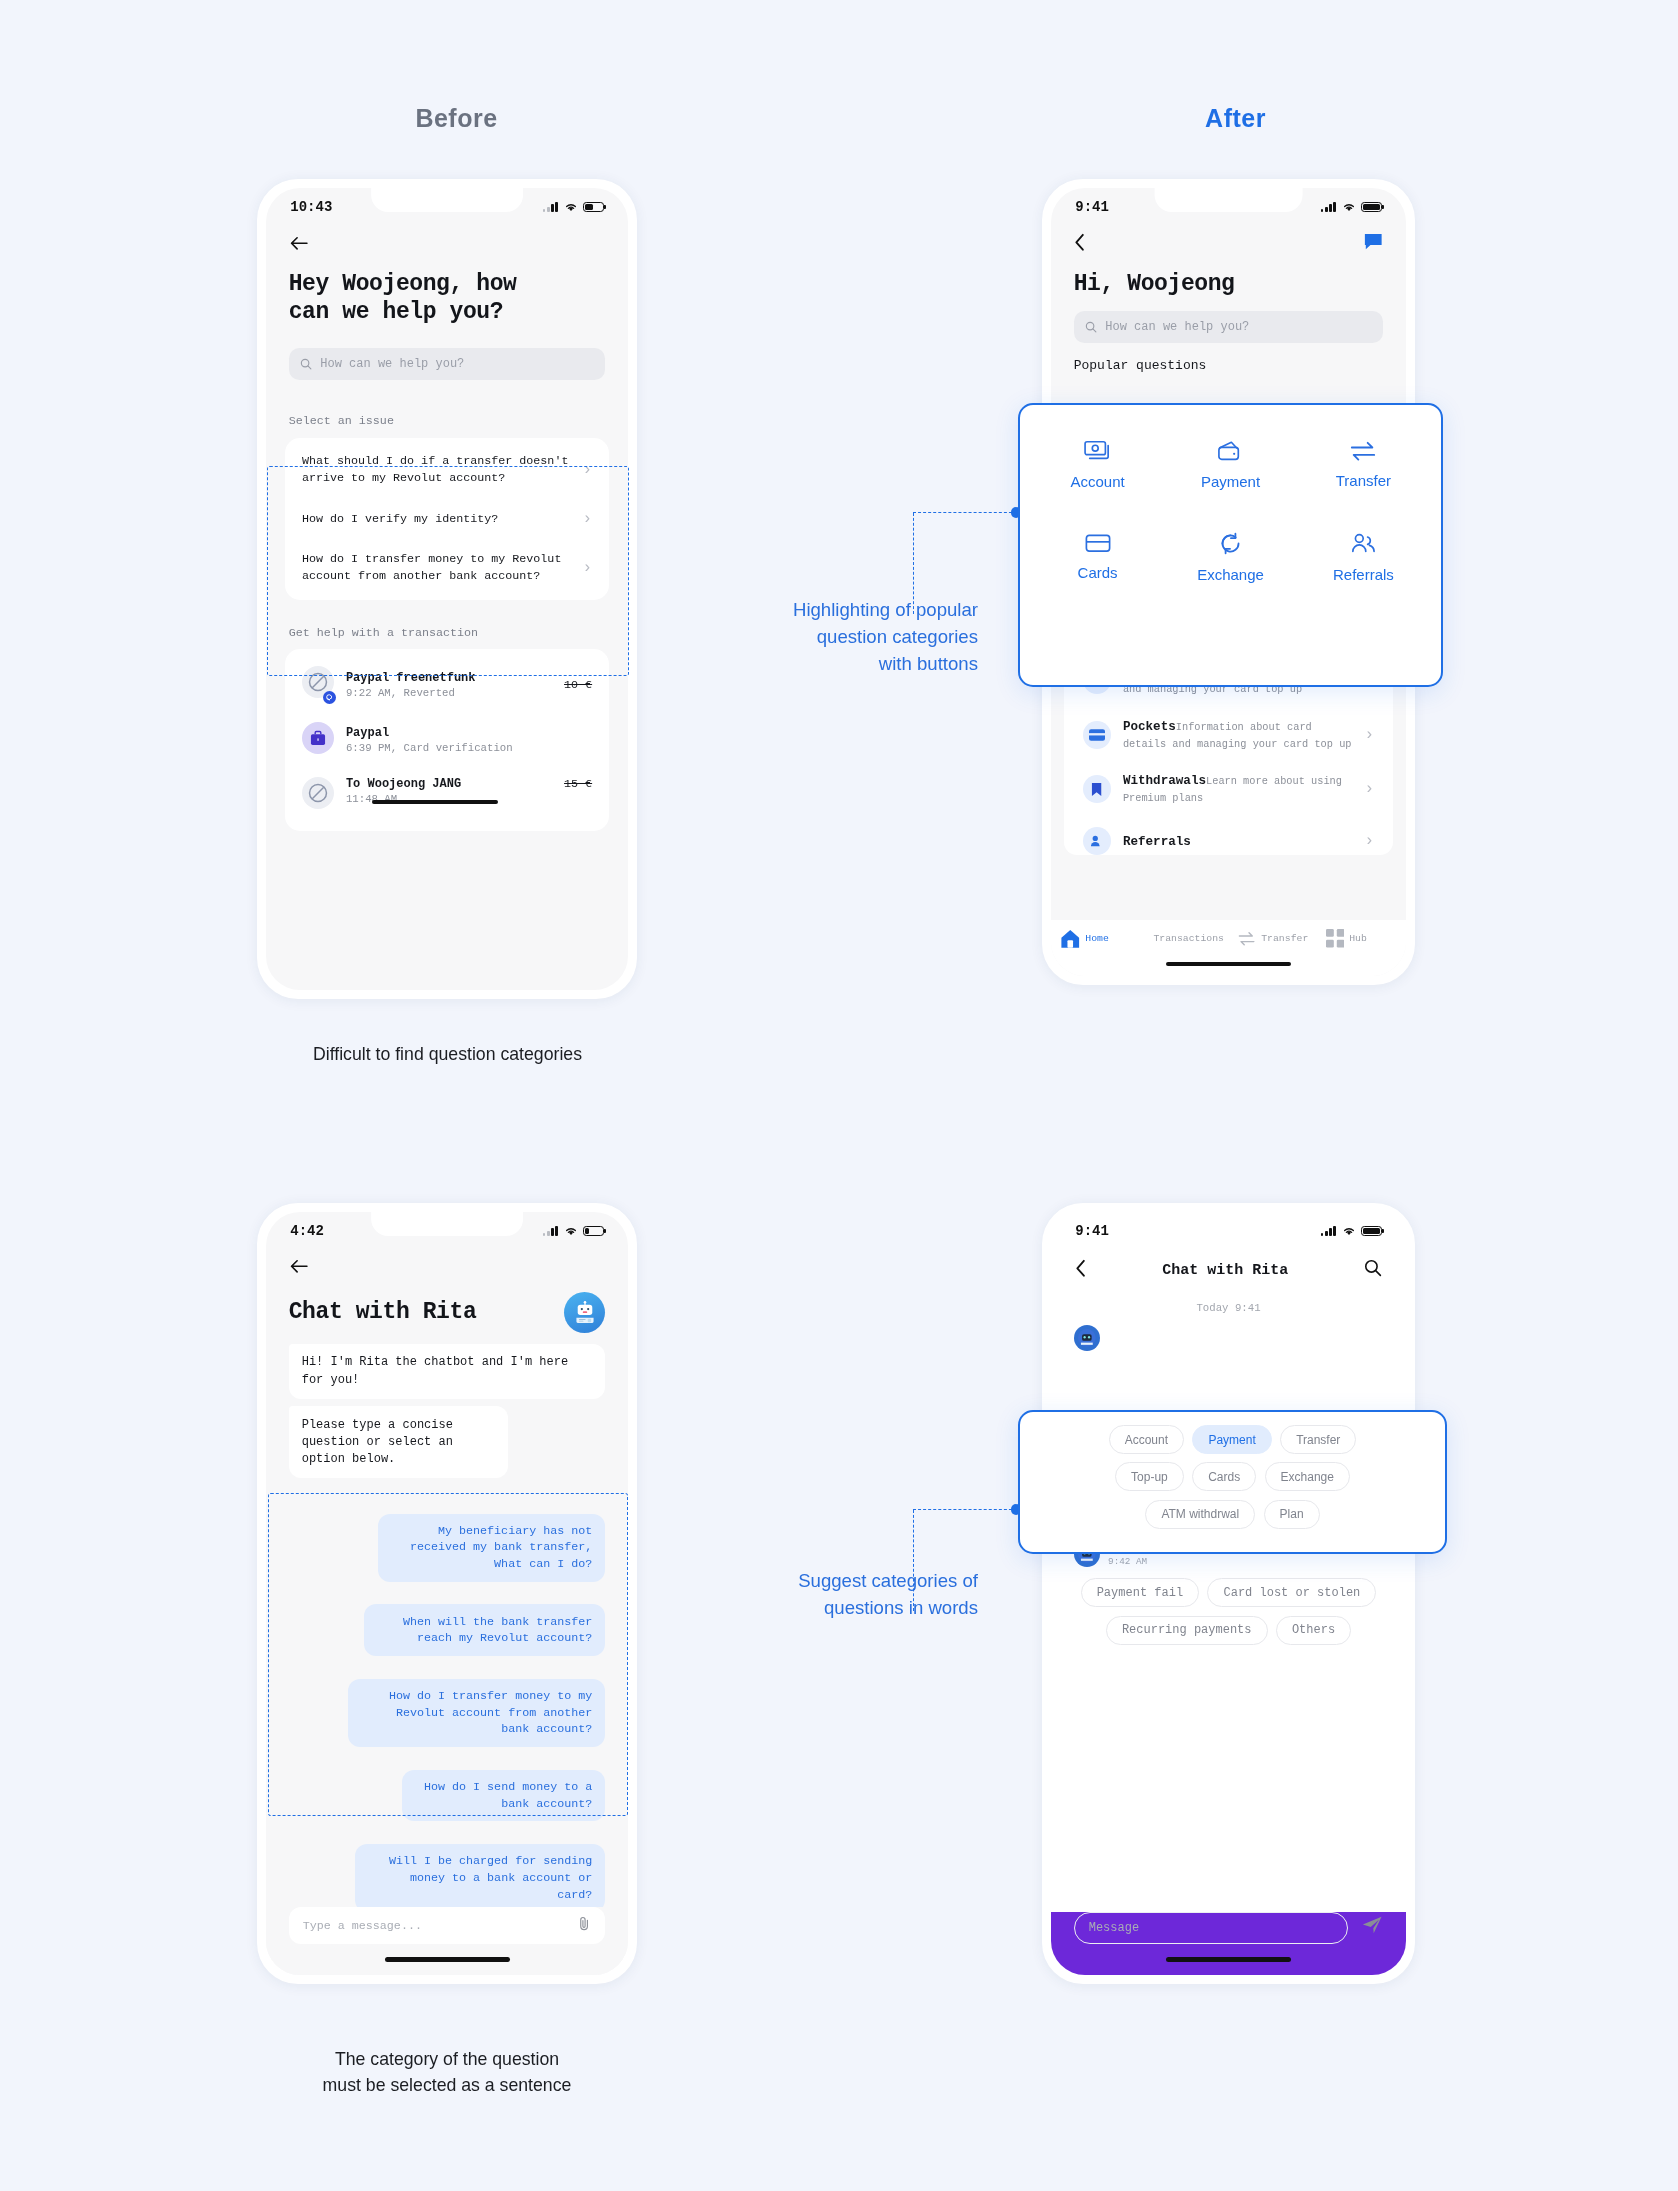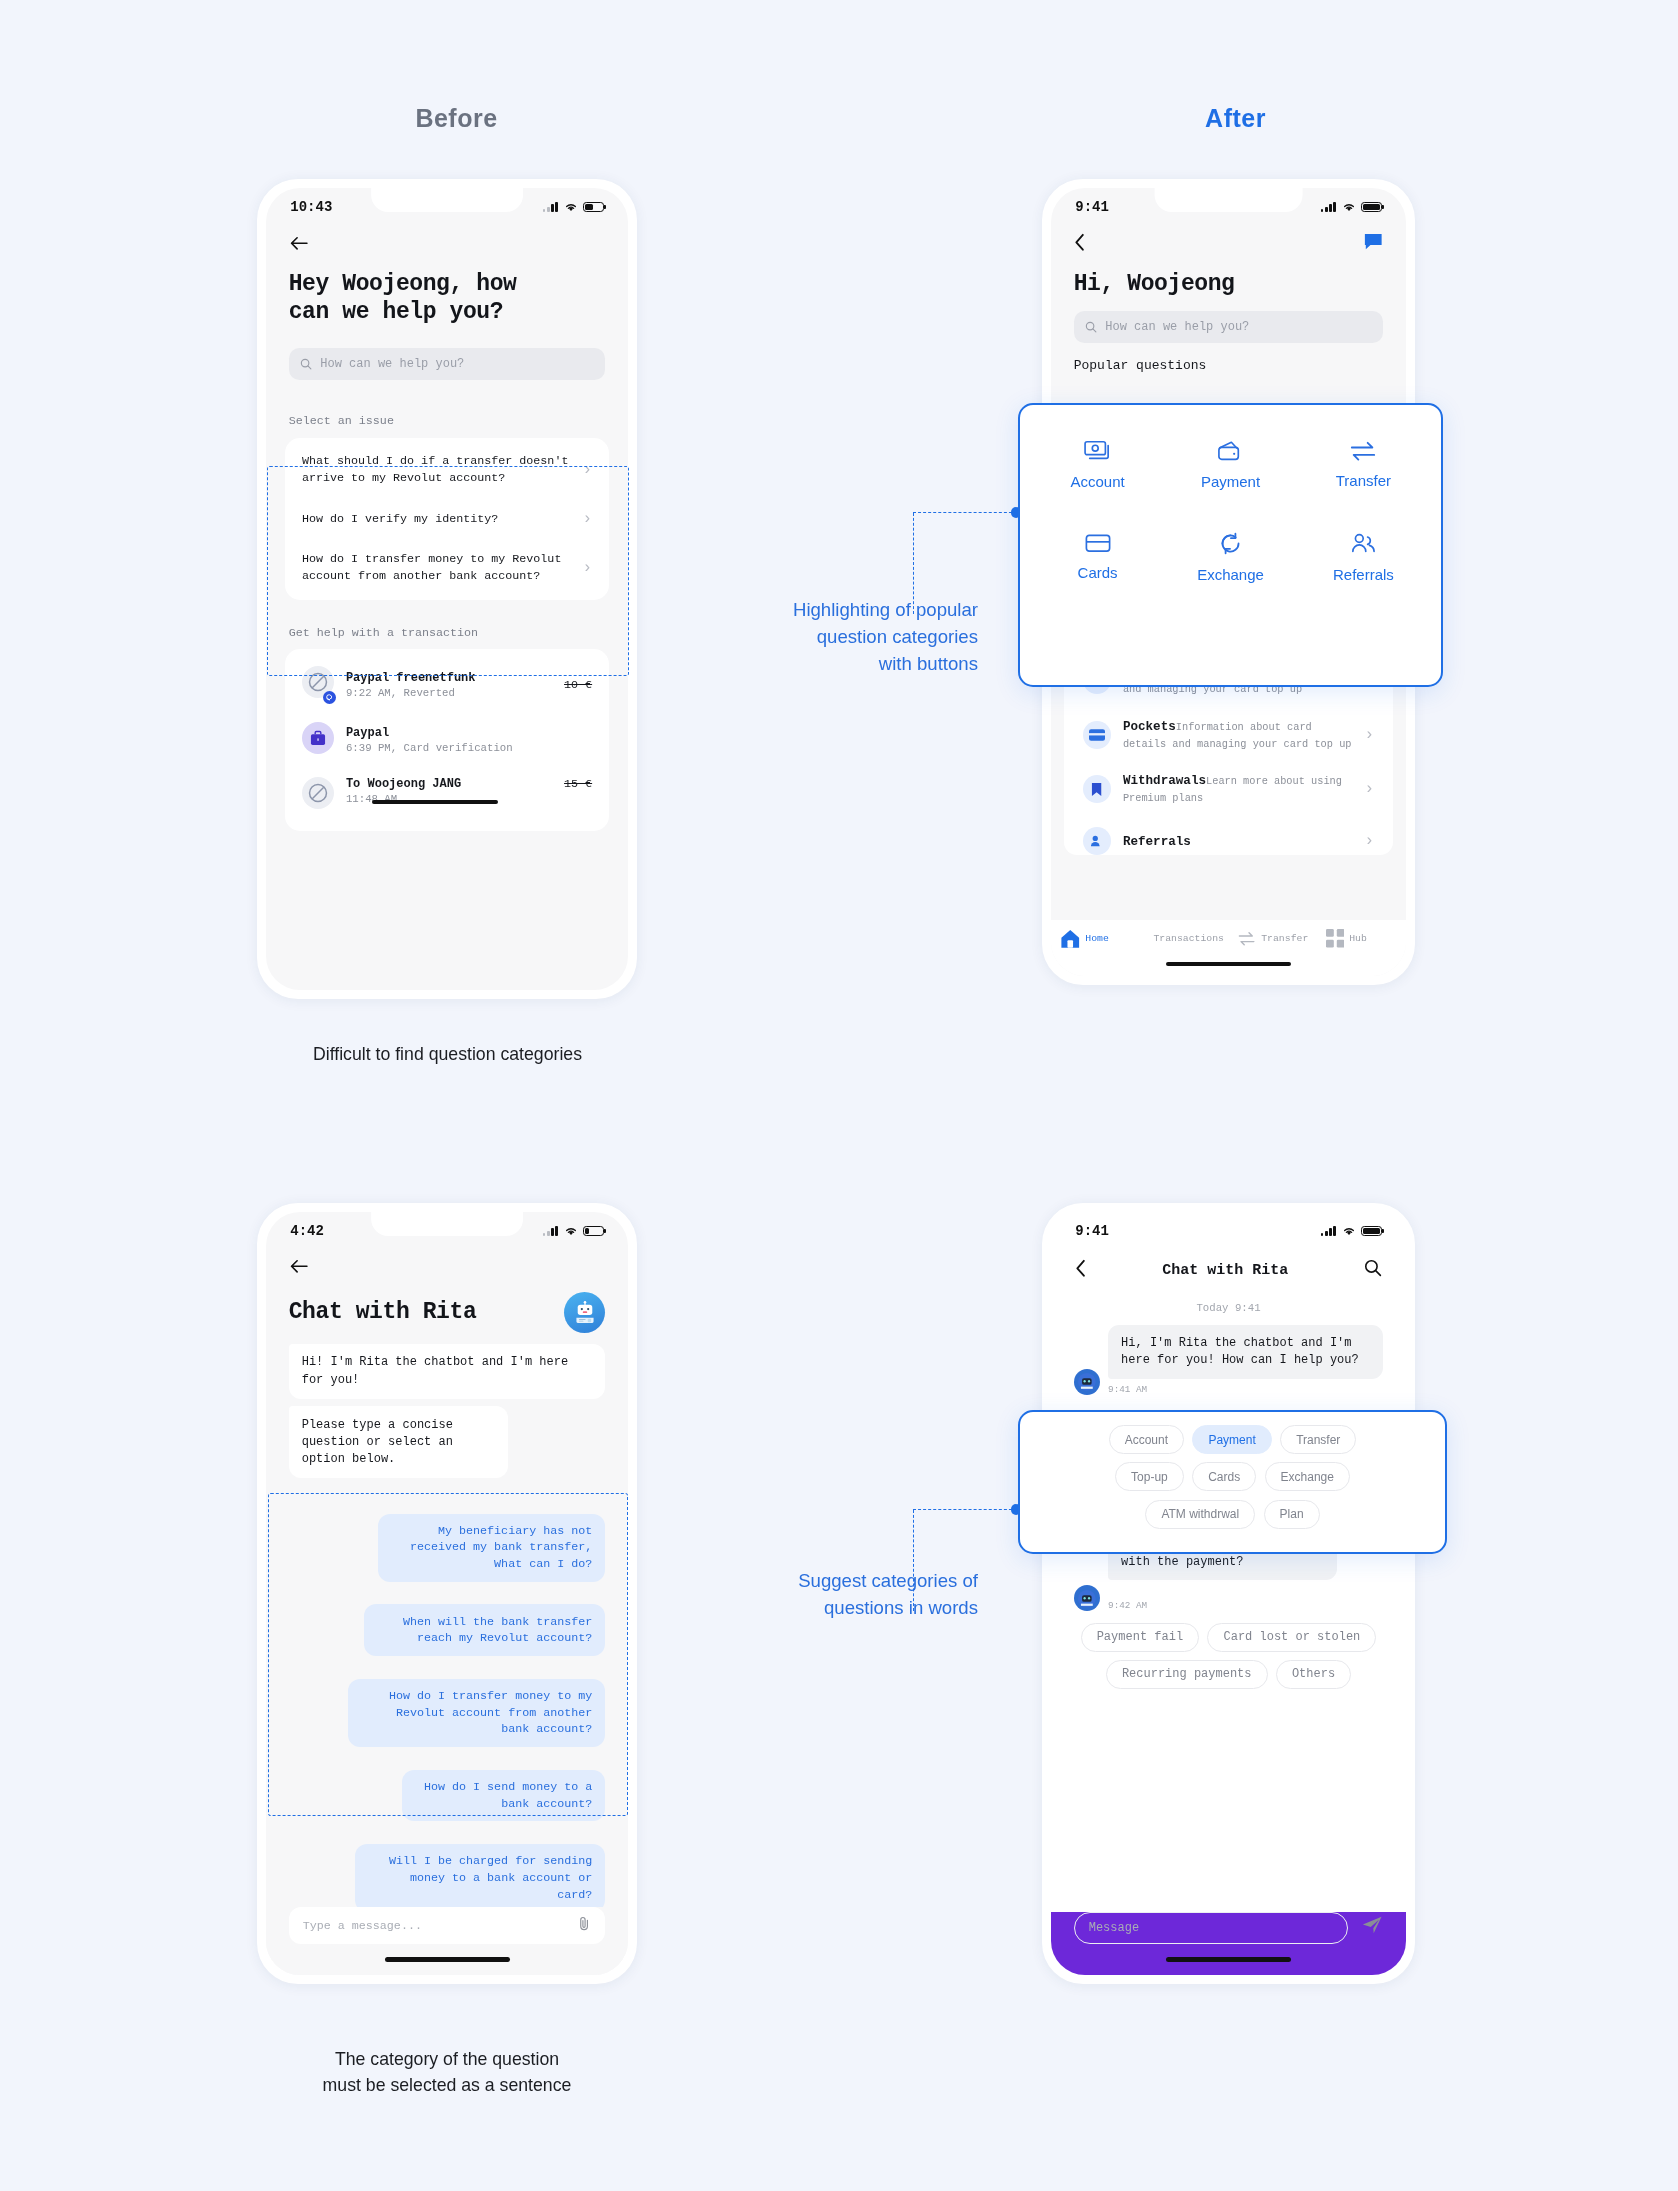--- a/index.html
+++ b/index.html
@@ -642,24 +642,20 @@
       <div style="display:flex;gap:8.4px;align-items:flex-end;margin:11.2px 22.4px 0;">
         <span class="avatar-bot">
           <svg width="17.7" height="17.7" viewBox="0 0 24 24">
               <circle cx="12" cy="12" r="12" fill="#3a6fd8"></circle>
               <rect x="5.5" y="7" width="13" height="9" rx="2.6" fill="#1d2a3c"></rect>
               <ellipse cx="9" cy="11.2" rx="1.5" ry="1.8" fill="#7fe3e0"></ellipse>
               <ellipse cx="15" cy="11.2" rx="1.5" ry="1.8" fill="#7fe3e0"></ellipse>
               <path d="M4 18.5h16v3H4Z" fill="#e7f2fb"></path>
             </svg>
         </span>
-        <div style="flex:1;">
-          <div style="background:#f1f2f4;border-radius:11.2px;border-bottom-left-radius:3.7px;padding:10.3px 13px;font-size:12px;color:#16181d;line-height:1.42;">Hi, I'm Rita the chatbot and I'm here for you! How can I help you?</div>
-          <div class="ts" style="margin-top:4.7px;">9:41 AM</div>
-        </div>
       </div>
 
       <div style="height:127px;"></div>
 
       <div style="display:flex;gap:8.4px;align-items:flex-end;margin:5.6px 22.4px 0;">
         <span class="avatar-bot">
           <svg width="17.7" height="17.7" viewBox="0 0 24 24">
               <circle cx="12" cy="12" r="12" fill="#3a6fd8"></circle>
               <rect x="5.5" y="7" width="13" height="9" rx="2.6" fill="#1d2a3c"></rect>
               <ellipse cx="9" cy="11.2" rx="1.5" ry="1.8" fill="#7fe3e0"></ellipse>

